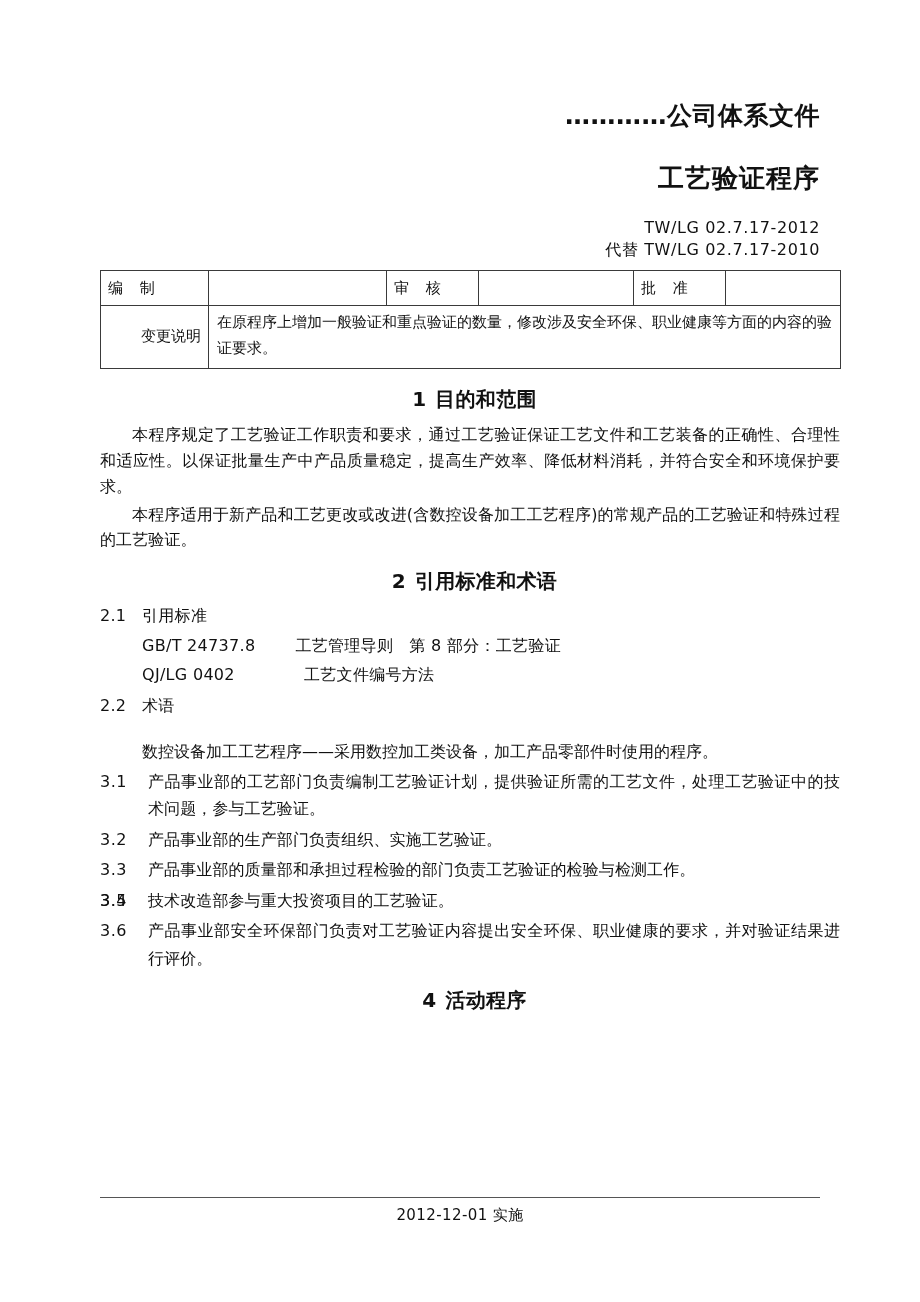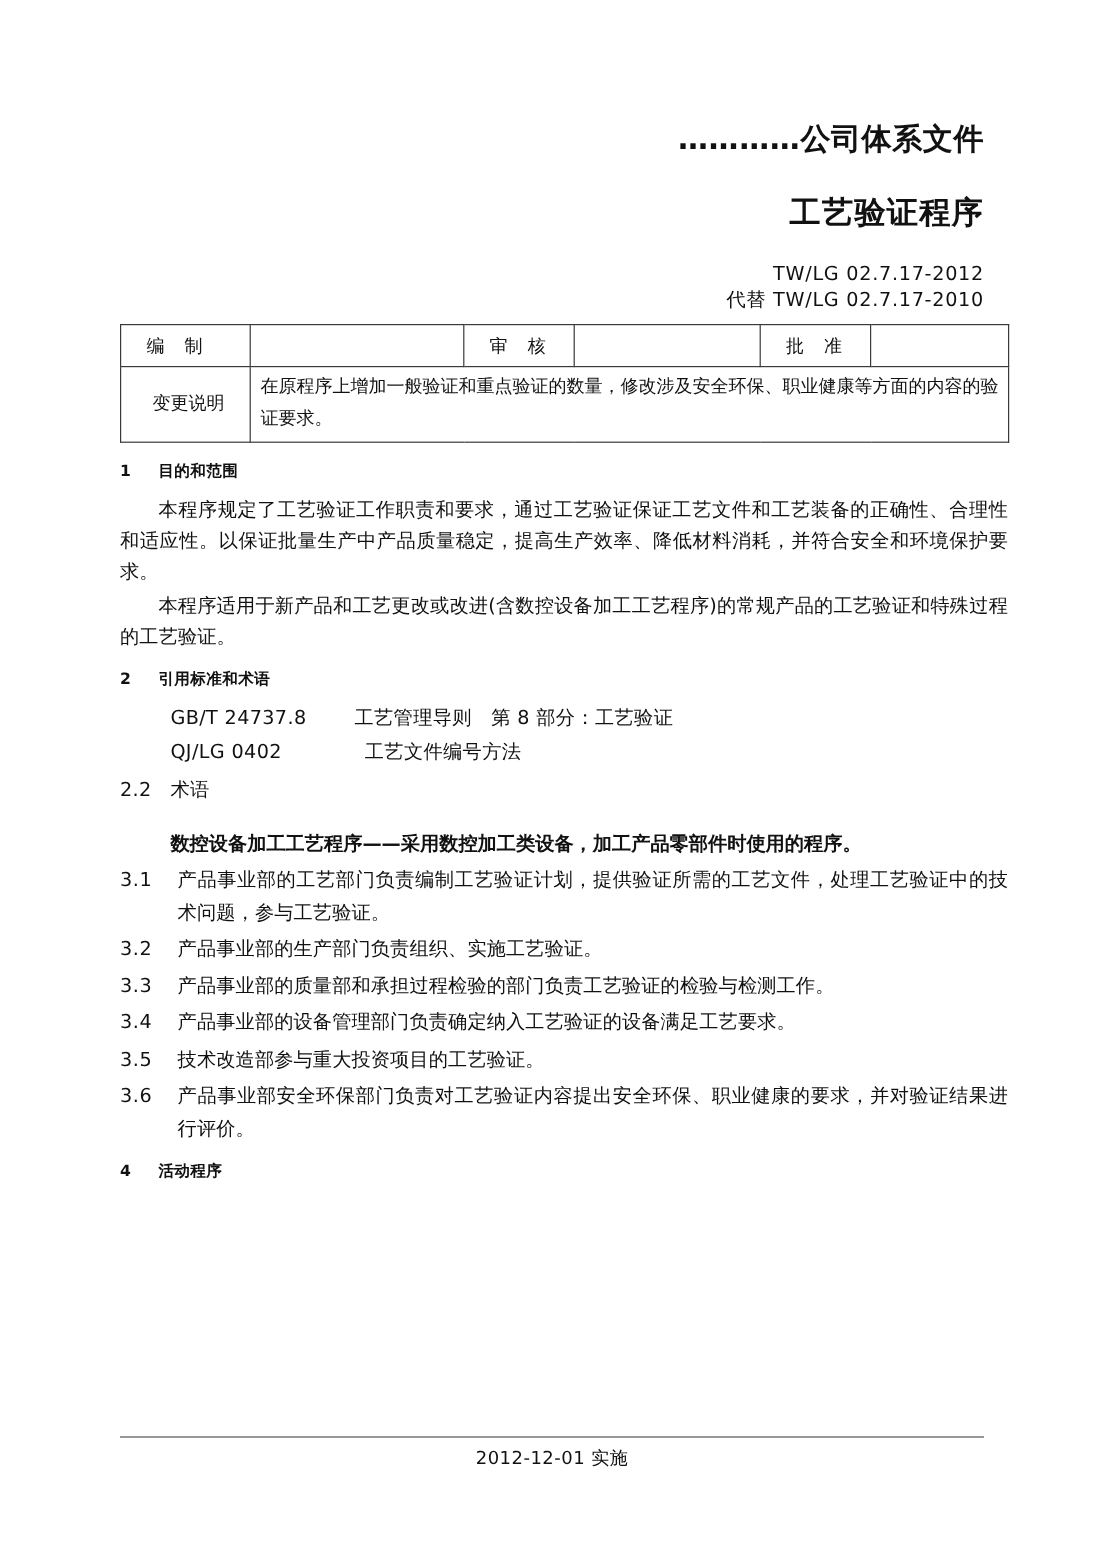--- a/index.html
+++ b/index.html
@@ -59,21 +59,21 @@
   
   .sig-table {
     margin-top: 8px;
     width: 740px;
     border-collapse: collapse;
     table-layout: fixed;
     font-size: 15px;
   }
   .sig-table td {
     border: 1px solid #3a3a3a;
-    padding: 3px 21px;
+    padding: 3px 7px;
     vertical-align: middle;
     line-height: 1.55;
   }
   .sig-table td.lbl {
     text-align: left;
     letter-spacing: 6px;
     white-space: nowrap;
     height: 28px;
   }
   .sig-table td.lbl-plain {
@@ -88,25 +88,26 @@
     padding: 4px 8px 6px 8px;
   }
 
   
   .body-wrap {
     margin-top: 16px;
     width: 740px;
     font-size: 16px;
   }
   h2.sec {
-    font-size: 13px;
+    font-size: 20px;
     font-weight: bold;
     margin: 14px 0 9px 0;
     line-height: 1.4;
     letter-spacing: 0.3px;
+    text-align: center;
   }
   h2.sec .num { display: inline-block; width: 32px; }
 
   .sub-head {
     font-size: 16px;
     margin: 6px 0 4px 0;
     line-height: 1.55;
     letter-spacing: 0.3px;
   }
   .sub-head .num { display: inline-block; width: 42px; }
@@ -123,21 +124,20 @@
     margin: 3px 0 3px 0;
     padding-left: 42px;
     line-height: 1.62;
     letter-spacing: 0.3px;
     white-space: pre;
   }
   .term-line {
     margin: 20px 0 3px 0;
     padding-left: 42px;
     line-height: 1.62;
-    font-weight: bold;
   }
 
   .num-item {
     position: relative;
     margin: 0 0 3px 0;
     padding-left: 48px;
     line-height: 1.72;
     text-align: justify;
     letter-spacing: 0.1px;
   }
@@ -212,20 +212,23 @@
     <h2 class="sec">
       <span class="num">1</span><span>目的和范围</span>
     </h2>
     <p class="para">本程序规定了工艺验证工作职责和要求，通过工艺验证保证工艺文件和工艺装备的正确性、合理性和适应性。以保证批量生产中产品质量稳定，提高生产效率、降低材料消耗，并符合安全和环境保护要求。</p>
     <p class="para">本程序适用于新产品和工艺更改或改进(含数控设备加工工艺程序)的常规产品的工艺验证和特殊过程的工艺验证。</p>
 
     <h2 class="sec">
       <span class="num">2</span><span>引用标准和术语</span>
     </h2>
 
+    <div class="sub-head">
+      <span class="num">2.1</span><span>引用标准</span>
+    </div>
 
     <div class="ref-line"><span>GB/T 24737.8</span><span style="display:inline-block;width:40px"></span><span>工艺管理导则   第 8 部分：工艺验证</span></div>
 
     <div class="ref-line"><span style="display:inline-block;width:124px"><span>QJ/LG 0402</span></span><span style="display:inline-block;width:38px"></span><span>工艺文件编号方法</span></div>
 
     <div class="sub-head">
       <span class="num">2.2</span><span>术语</span>
     </div>
 
     <div class="term-line">数控设备加工工艺程序——采用数控加工类设备，加工产品零部件时使用的程序。</div>
@@ -234,21 +237,21 @@
     <div class="num-item">
       <span class="idx">3.1</span><span>产品事业部的工艺部门负责编制工艺验证计划，提供验证所需的工艺文件，处理工艺验证中的技术问题，参与工艺验证。</span>
     </div>
     <div class="num-item">
       <span class="idx">3.2</span><span>产品事业部的生产部门负责组织、实施工艺验证。</span>
     </div>
     <div class="num-item">
       <span class="idx">3.3</span><span>产品事业部的质量部和承担过程检验的部门负责工艺验证的检验与检测工作。</span>
     </div>
     <div class="num-item">
-      <span class="idx">3.4</span><span>产品事业部的设备管理部门负责确定纳入工艺验证的设备满足工艺要求。</span>
+      <span class="idx">3.4</span>
     </div>
     <div class="num-item">
       <span class="idx">3.5</span><span>技术改造部参与重大投资项目的工艺验证。</span>
     </div>
     <div class="num-item">
       <span class="idx">3.6</span><span>产品事业部安全环保部门负责对工艺验证内容提出安全环保、职业健康的要求，并对验证结果进行评价。</span>
     </div>
 
     <h2 class="sec">
       <span class="num">4</span><span>活动程序</span>

